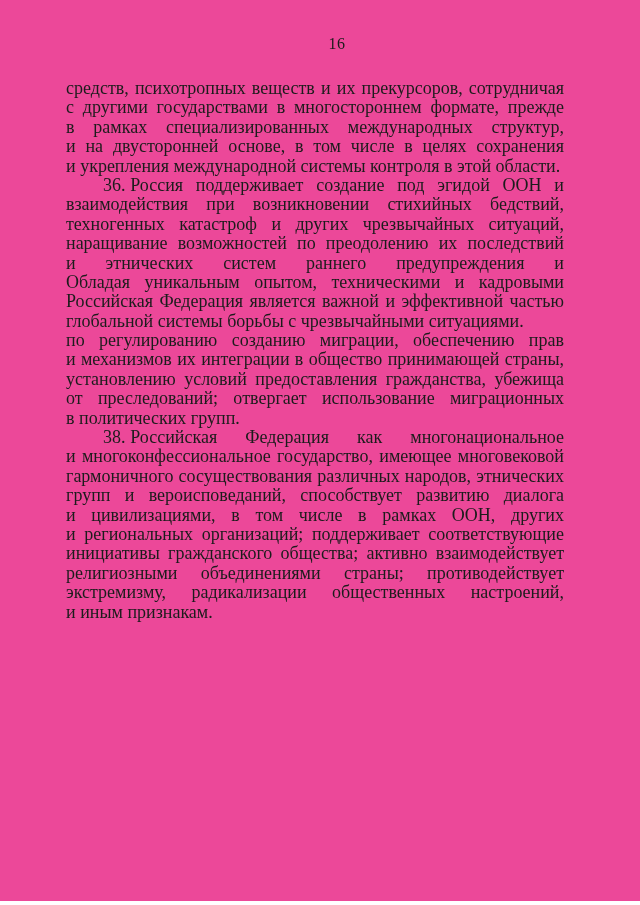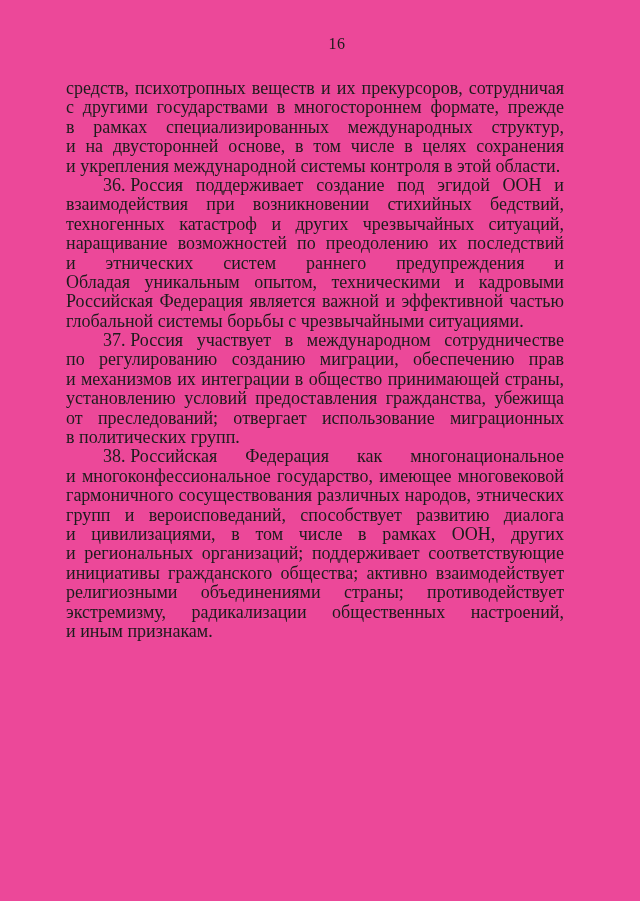--- a/index.html
+++ b/index.html
@@ -70,21 +70,20 @@
       <div class="line">и на двусторонней основе, в том числе в целях сохранения</div>
       <div class="line last">и укрепления международной системы контроля в этой области.</div>
       <div class="line indent">36.<span class="nbspgap"></span>Россия поддерживает создание под эгидой ООН и других</div>
       <div class="line">взаимодействия при возникновении стихийных бедствий, крупных</div>
       <div class="line">техногенных катастроф и других чрезвычайных ситуаций, других</div>
       <div class="line">наращивание возможностей по преодолению их последствий</div>
       <div class="line">и этнических систем раннего предупреждения и прогнозирования.</div>
       <div class="line">Обладая уникальным опытом, техническими и кадровыми ресурсами,</div>
       <div class="line">Российская Федерация является важной и эффективной частью</div>
       <div class="line last">глобальной системы борьбы с чрезвычайными ситуациями.</div>
-      <div class="line indent">37.<span class="nbspgap"></span>Россия участвует в международном сотрудничестве</div>
       <div class="line">по регулированию созданию миграции, обеспечению прав</div>
       <div class="line">и механизмов их интеграции в общество принимающей страны,</div>
       <div class="line">установлению условий предоставления гражданства, убежища</div>
       <div class="line">от преследований; отвергает использование миграционных процессов</div>
       <div class="line last">в политических групп.</div>
       <div class="line indent">38.<span class="nbspgap"></span>Российская Федерация как многонациональное</div>
       <div class="line">и многоконфессиональное государство, имеющее многовековой опыт</div>
       <div class="line">гармоничного сосуществования различных народов, этнических</div>
       <div class="line">групп и вероисповеданий, способствует развитию диалога</div>
       <div class="line">и цивилизациями, в том числе в рамках ООН, других международных</div>

